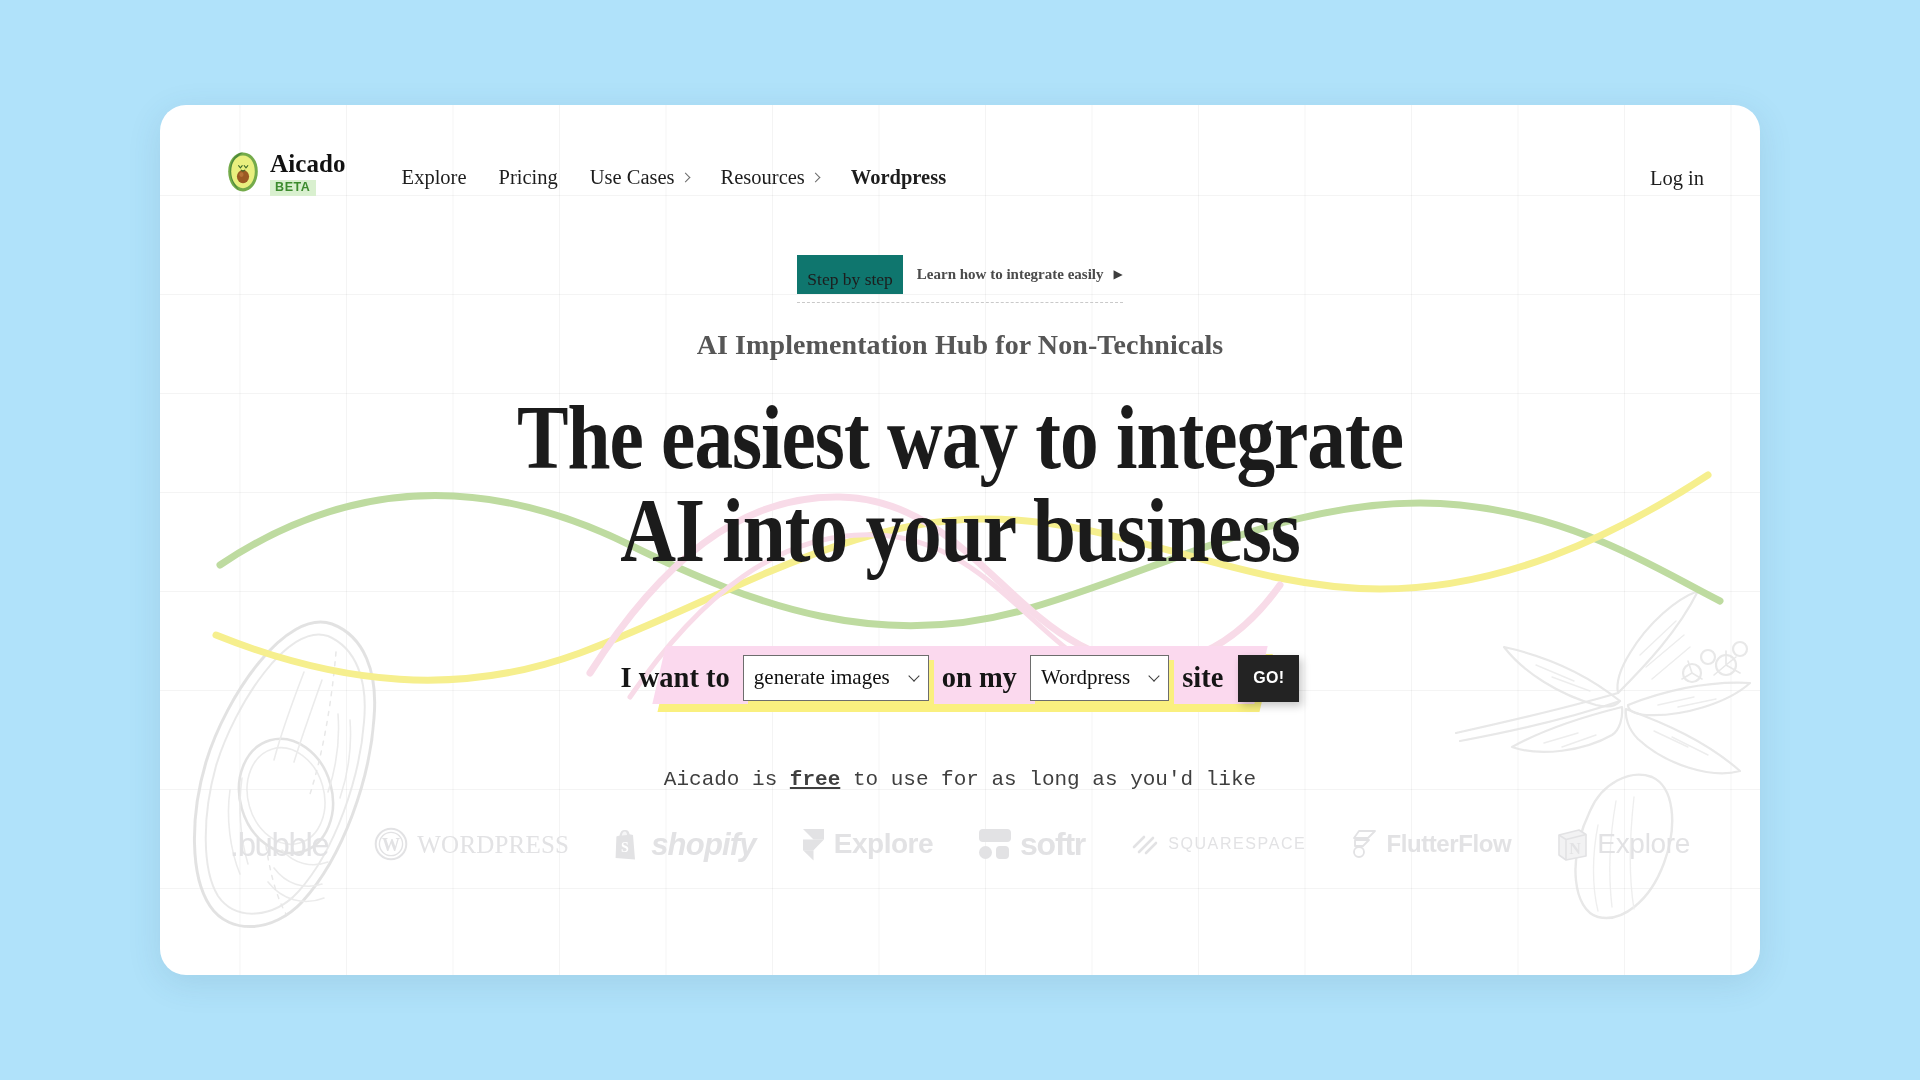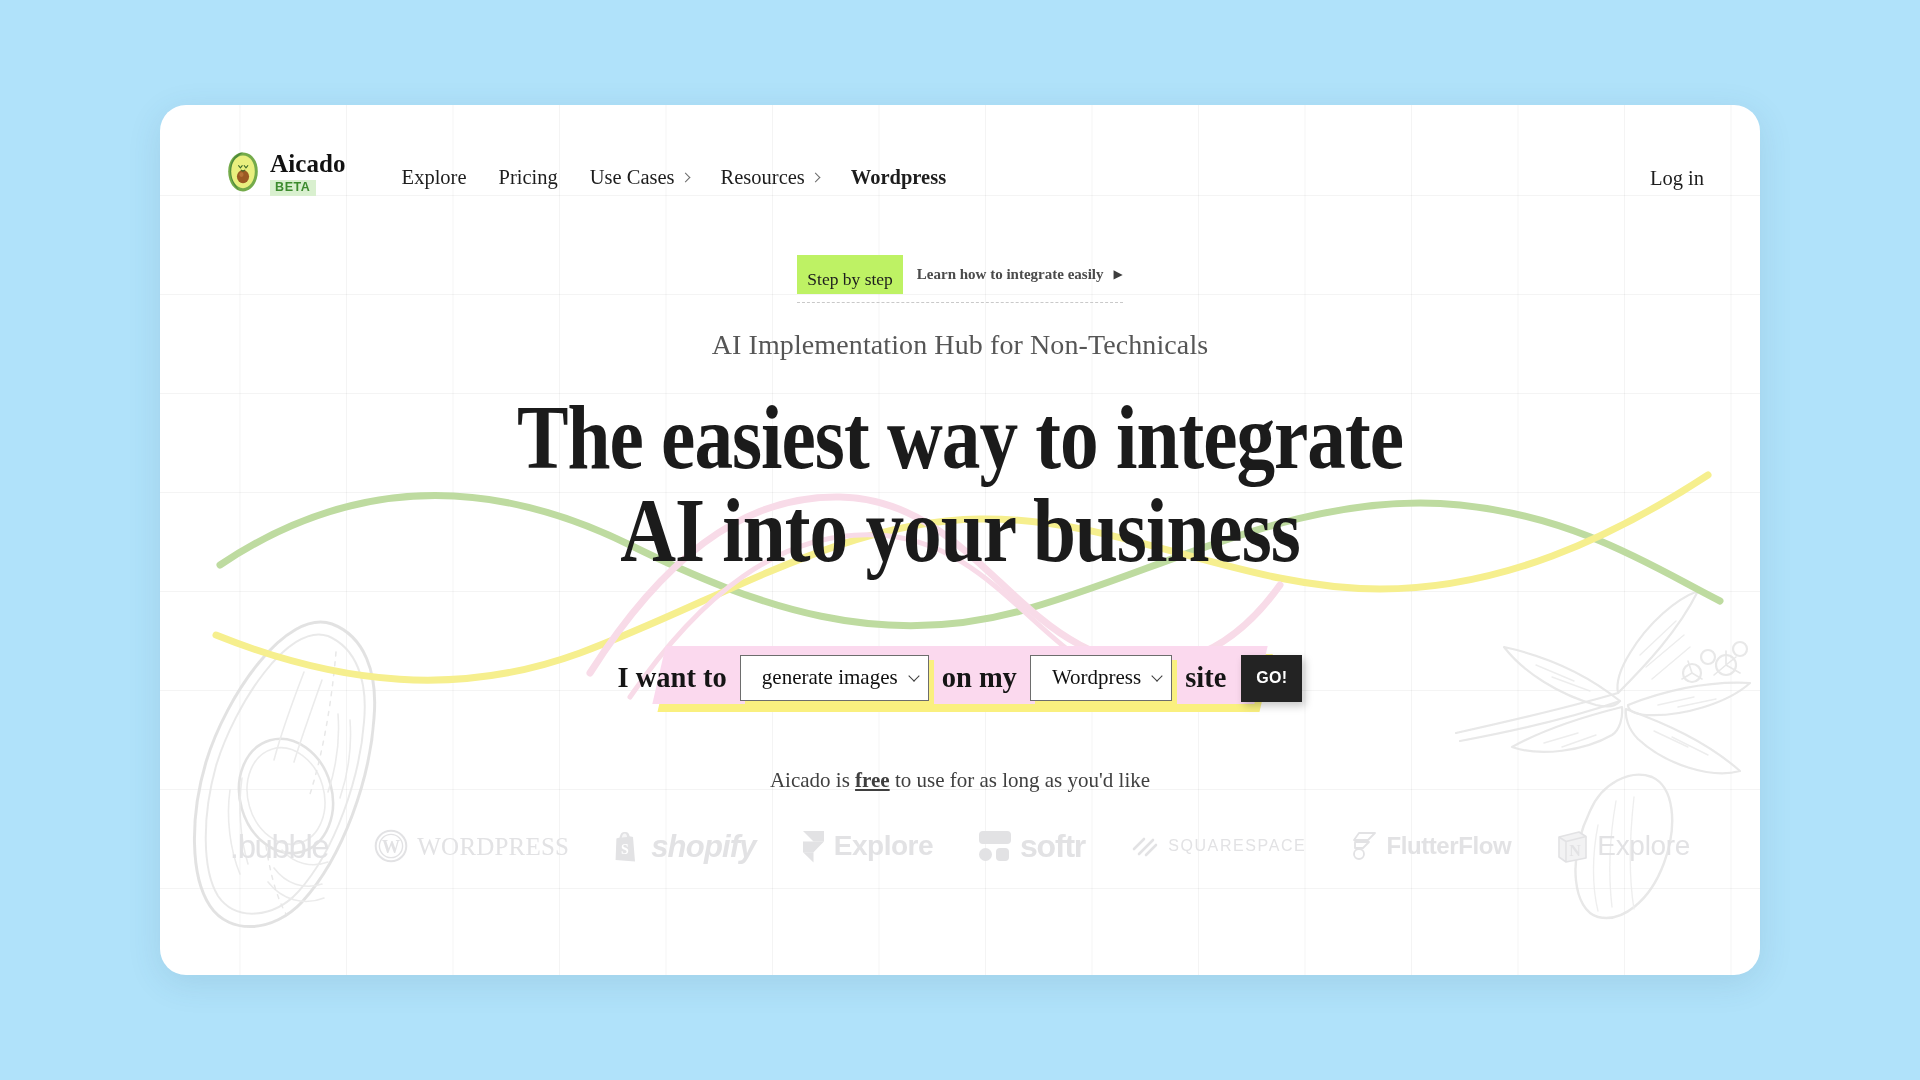--- a/index.html
+++ b/index.html
@@ -117,29 +117,29 @@
   
   .hero { position: relative; z-index: 5; text-align: center; }
 
   .eyebrow {
     display: inline-flex; align-items: center; gap: 14px;
     margin-top: 59px;
     border-bottom: 1.5px dashed #c9c9c9;
     padding-bottom: 8px;
   }
   .eyebrow-badge {
-    background: #bef264; color: #1d1d1d;
+    background: #0f766e; color: #1d1d1d;
     font-size: 17.5px; padding: 14px 10px 4px;
   }
   .eyebrow-text { font-size: 15px; color: #4b4b4b; font-weight: 600; }
   .eyebrow-arrow { font-size: 12px; color: #3d3d3d; margin-left: -4px; }
 
   .subtitle {
     margin-top: 26px;
-    font-size: 28px; font-weight: 400; color: #565656;
+    font-size: 28px; font-weight: 700; color: #565656;
     letter-spacing: .1px;
   }
 
   .headline {
     position: relative;
     margin-top: 30px;
     font-family: "Liberation Serif", serif;
     font-weight: 700;
     font-size: 92px;
     line-height: 1.02;
@@ -170,25 +170,25 @@
     position: relative; z-index: 2;
     display: flex; align-items: center; gap: 13px;
   }
   .builder-word {
     font-size: 28.5px; font-weight: 700; color: #151515;
     white-space: nowrap;
   }
   .builder-select {
     position: relative;
     display: inline-flex; align-items: center; justify-content: space-between;
-    gap: 12px;
+    gap: 20px;
     background: #fff;
     border: 1.5px solid #6d6d6d;
     box-shadow: 5px 5px 0 0 #faf07f;
-    padding: 9px 10px 10px 21px;
+    padding: 9px 10px 10px 10px;
     font-size: 21px; color: #101010;
     cursor: pointer;
     white-space: nowrap;
   }
   .builder-select.is-wide { min-width: 132px; }
   .sel-caret {
     width: 8px; height: 8px; flex: none;
     border-right: 1.5px solid #3c3c3c; border-bottom: 1.5px solid #3c3c3c;
     transform: rotate(45deg); margin-top: -4px;
   }
@@ -198,21 +198,21 @@
     font-size: 16px; font-weight: 600; letter-spacing: .3px;
     padding: 14px 15px 15px; margin-left: 2px;
     border: none; cursor: pointer;
     box-shadow: 3px 4px 8px rgba(0,0,0,.22);
   }
 
   .free-note {
     position: relative; z-index: 5;
     text-align: center;
     margin-top: 44px;
-    font-size: 21px; color: #3f3f3f;
+    font-size: 21px; color: #3f3f3f; font-family: Liberation Mono, monospace;
   }
   .free-note b { font-weight: 700; text-decoration: underline; text-underline-offset: 2px; }
 
   
   .logos {
     position: relative; z-index: 5;
     margin-top: 36px;
     display: flex; align-items: center; justify-content: center;
     gap: 46px;
     opacity: 1;

